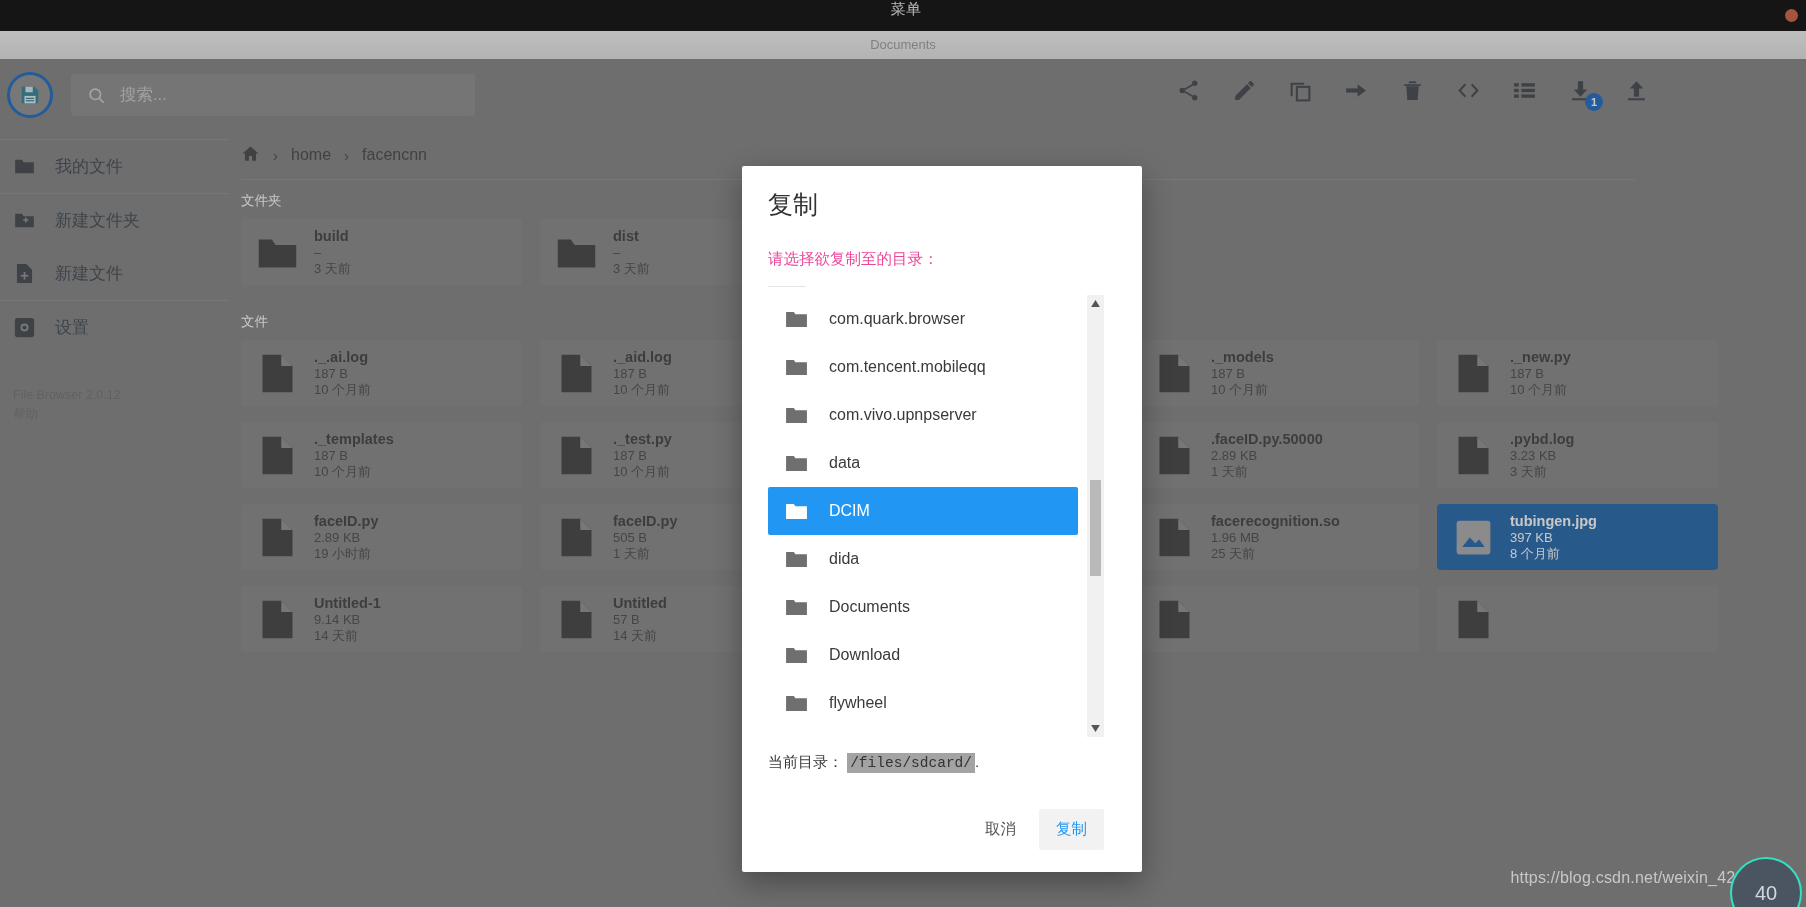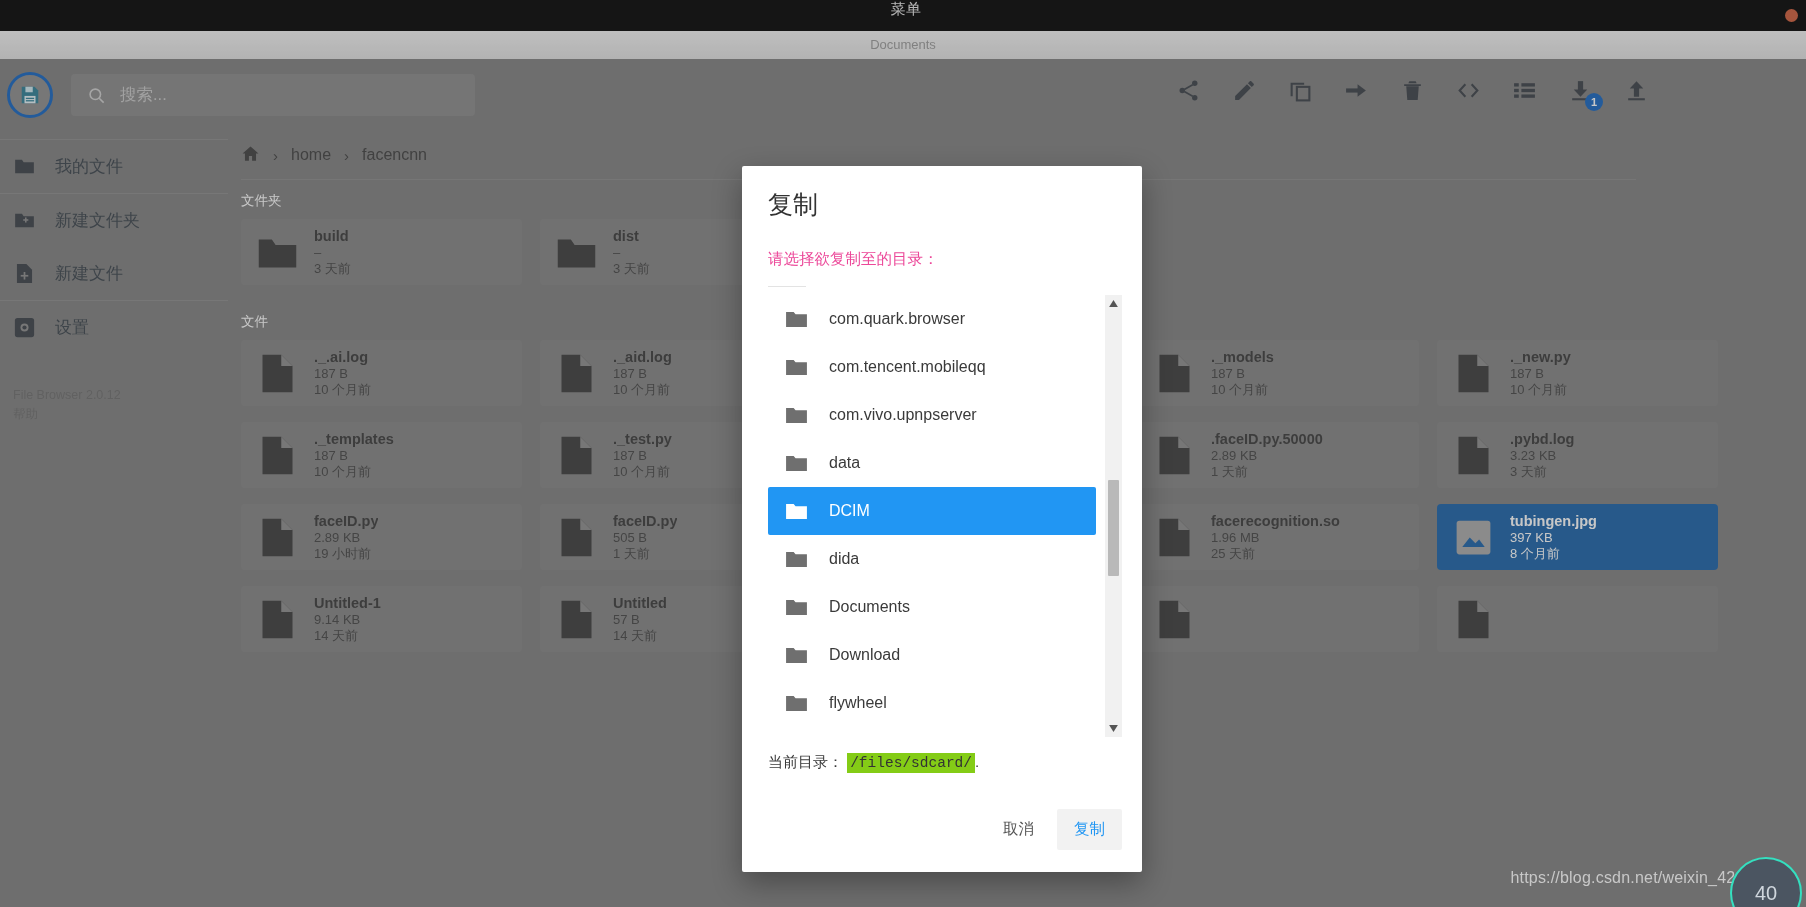--- a/index.html
+++ b/index.html
@@ -131,21 +131,21 @@
     position: absolute; left: 0; top: 0; width: 1806px; height: 907px;
     background: rgba(70,70,70,0.30);
   }
 
   
   .modal {
     position: absolute; left: 742px; top: 166px; width: 400px; height: 706px;
     background: #fff; border-radius: 2px;
     box-shadow: 0 11px 30px rgba(0,0,0,.33);
     display: flex; flex-direction: column;
-    padding: 22px 20px 0 26px;
+    padding: 22px 38px 0 26px;
   }
   .modal h2 { font-size: 25px; font-weight: 400; color: #333; margin-bottom: 28px; }
   .modal .prompt { font-size: 15.5px; color: #ec4899; margin-bottom: 16px; }
   .modal .hr { width: 38px; height: 1px; background: #e3e3e3; margin-bottom: 8px; }
 
   .listwrap { position: relative; flex: 0 0 442px; }
   .list {
     position: absolute; inset: 0 26px 0 0; overflow: hidden;
   }
   .fitem {
@@ -163,21 +163,21 @@
   .sb .arrow { height: 17px; display:flex; align-items:center; justify-content:center; }
   .sb .track { flex: 1; width: 100%; position: relative; }
   .sb .thumb {
     position: absolute; left: 3px; width: 11px; top: 168px; height: 96px;
     background: #b9b9b9; border-radius: 1px;
   }
 
   .curdir { font-size: 15px; color: #3a3a3a; margin-top: 16px; }
   .curdir code {
     font-family: "Liberation Mono", "DejaVu Sans Mono", monospace;
-    font-size: 14.5px; background: #84cc16; padding: 2px 3px; color: #333;
+    font-size: 14.5px; background: #a3a3a3; padding: 2px 3px; color: #333;
   }
   .modal-actions {
     margin-top: auto; display: flex; justify-content: flex-end;
     align-items: center; gap: 6px; padding-bottom: 22px; font-family: Liberation Serif, serif;
   }
   .btn {
     border: 0; background: transparent; font-size: 15.5px; padding: 10px 17px;
     border-radius: 2px; cursor: pointer; font-family: inherit;
   }
   .btn.cancel { color: #555; }

